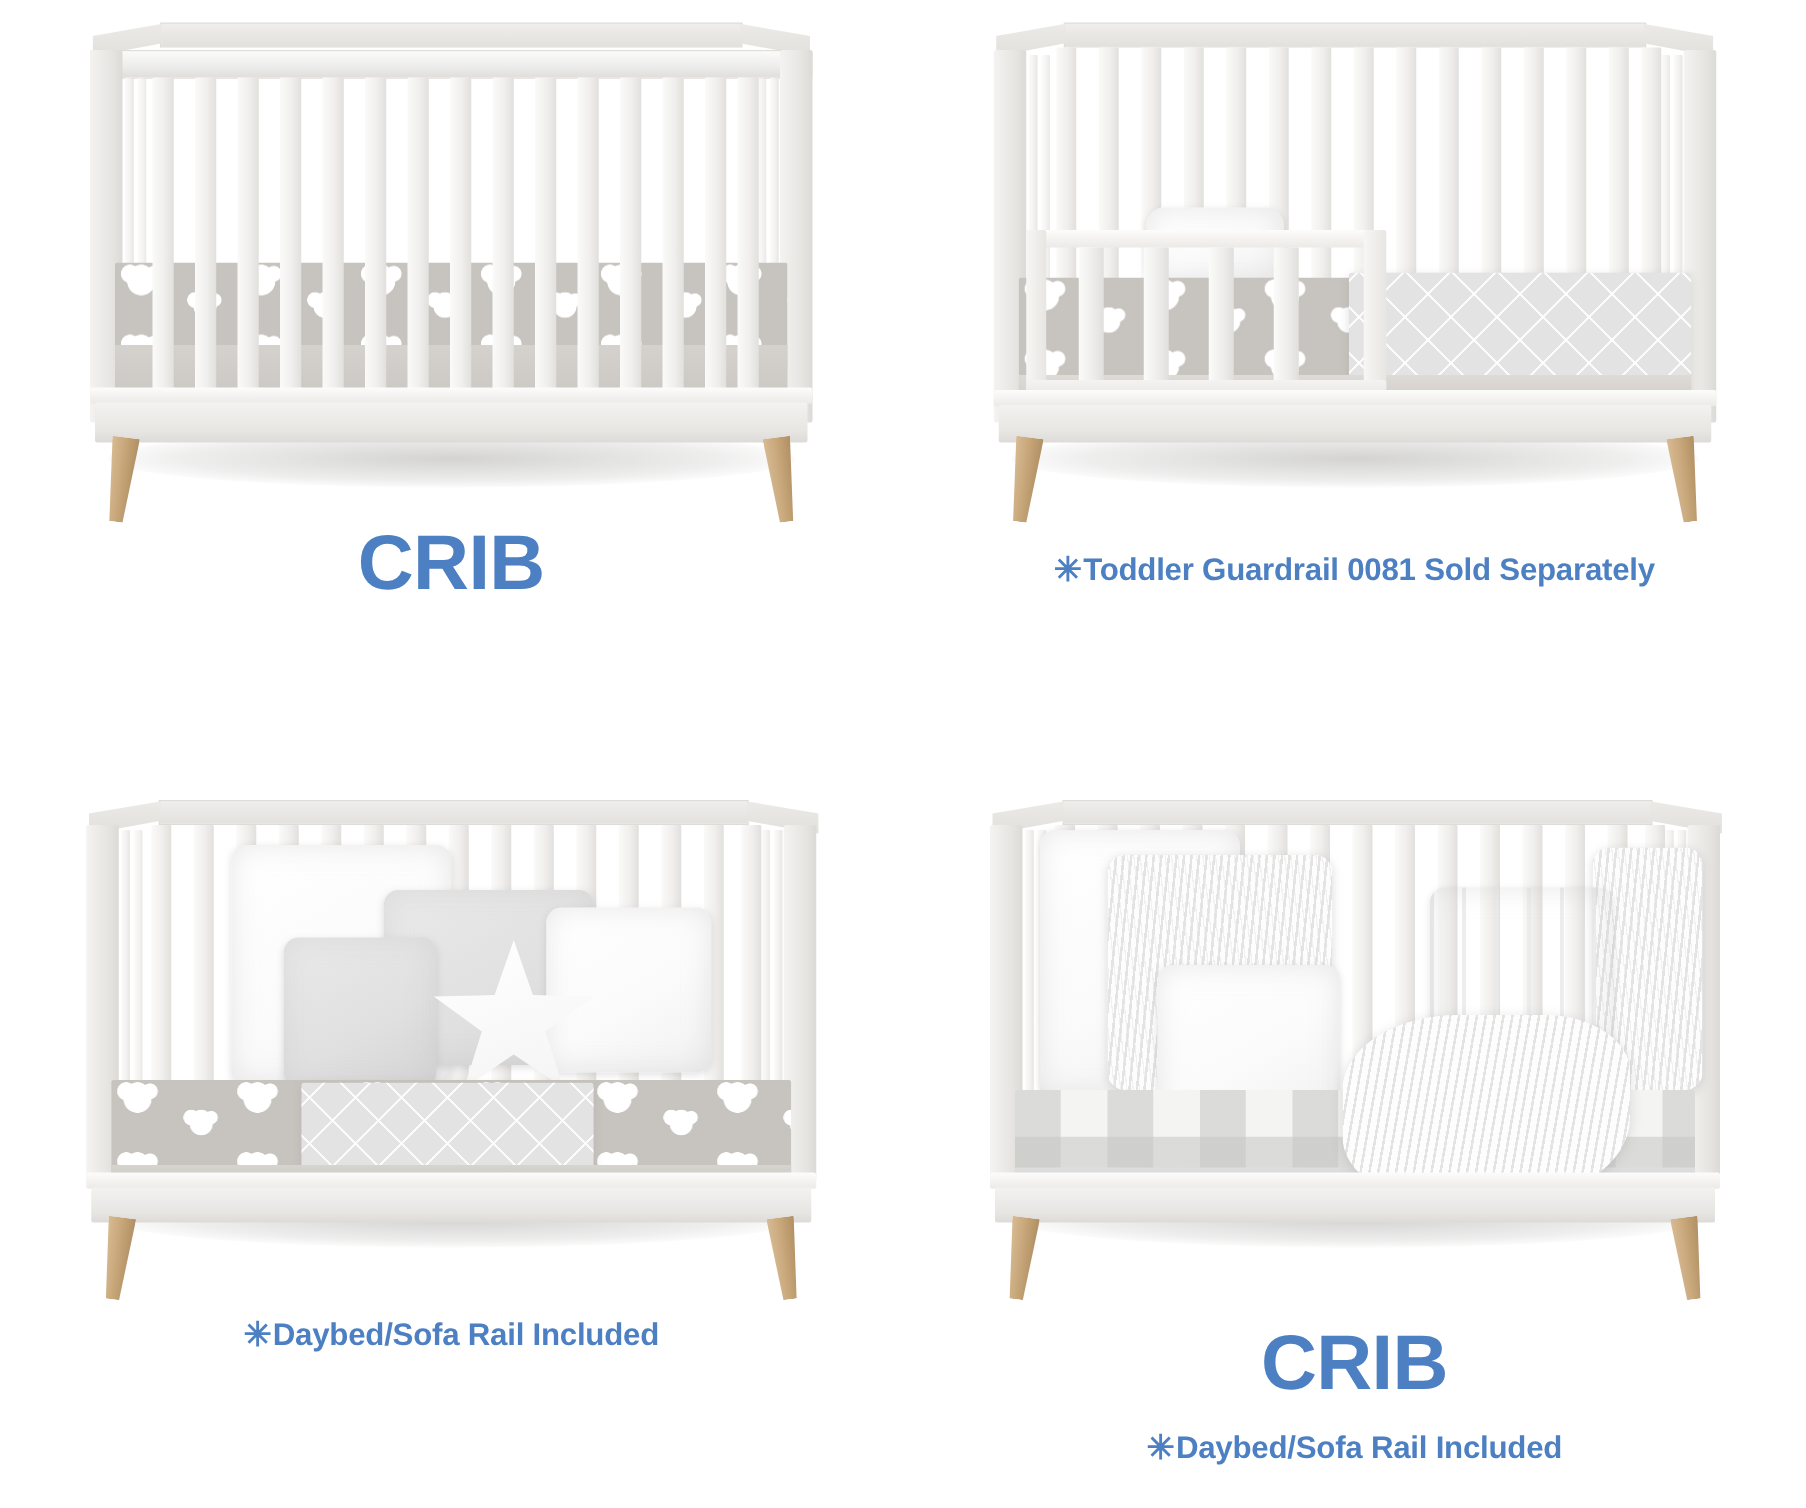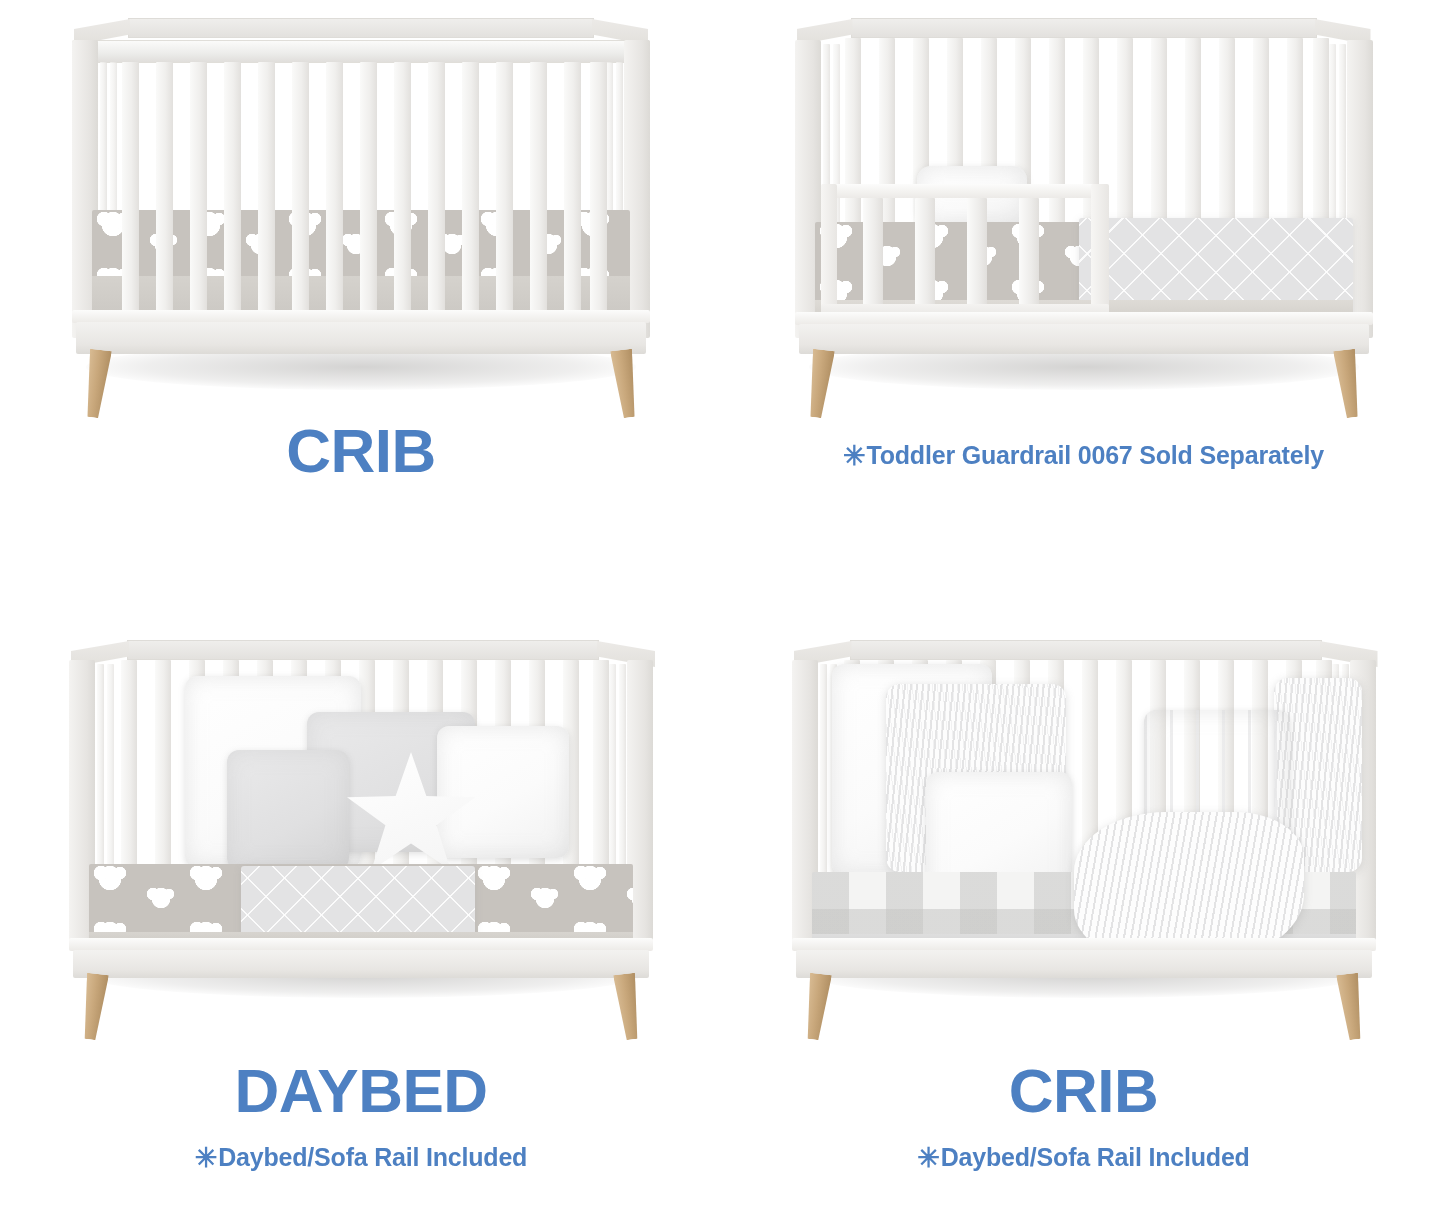--- a/index.html
+++ b/index.html
@@ -328,21 +328,21 @@
         </div>
 
         <div class="base-lip" style="left:16px;top:298px;width:578px;height:13px;"></div>
         <div class="base-panel" style="left:20px;top:310px;width:570px;height:30px;"></div>
 
         <div class="leg left" style="left:34px;top:336px;width:22px;height:68px;"></div>
         <div class="leg right" style="left:554px;top:336px;width:22px;height:68px;"></div>
       </div>
     </div>
     <div class="caption">
-      <div class="subtitle"><span class="aster">✳</span><span>Toddler Guardrail 0067 Sold Separately</span></div>
+      <div class="subtitle"><span class="aster">✳</span><span>Toddler Guardrail 0081 Sold Separately</span></div>
     </div>
   </div>
 
   <div class="quad q-bot">
     <div class="stage">
       <div class="crib" style="width:620px;height:410px;">
 
         <div class="shadow" style="left:34px;top:336px;width:556px;height:46px;"></div>
 
         <div class="back-rail" style="left:76px;top:24px;width:472px;height:20px;"></div>
@@ -384,21 +384,20 @@
         <div class="mat-side" style="left:38px;top:316px;width:544px;height:14px;background:linear-gradient(180deg,#d7d4cf,#cdcac5);"></div>
 
         <div class="base-lip" style="left:18px;top:322px;width:584px;height:13px;"></div>
         <div class="base-panel" style="left:22px;top:334px;width:576px;height:28px;"></div>
 
         <div class="leg left" style="left:36px;top:358px;width:22px;height:66px;"></div>
         <div class="leg right" style="left:562px;top:358px;width:22px;height:66px;"></div>
       </div>
     </div>
     <div class="caption">
-      <div class="title t-day">DAYBED</div>
       <div class="subtitle"><span class="aster">✳</span><span>Daybed/Sofa Rail Included</span></div>
     </div>
   </div>
 
   <div class="quad q-bot">
     <div class="stage">
       <div class="crib" style="width:620px;height:410px;">
 
         <div class="shadow" style="left:34px;top:336px;width:556px;height:46px;"></div>
 

